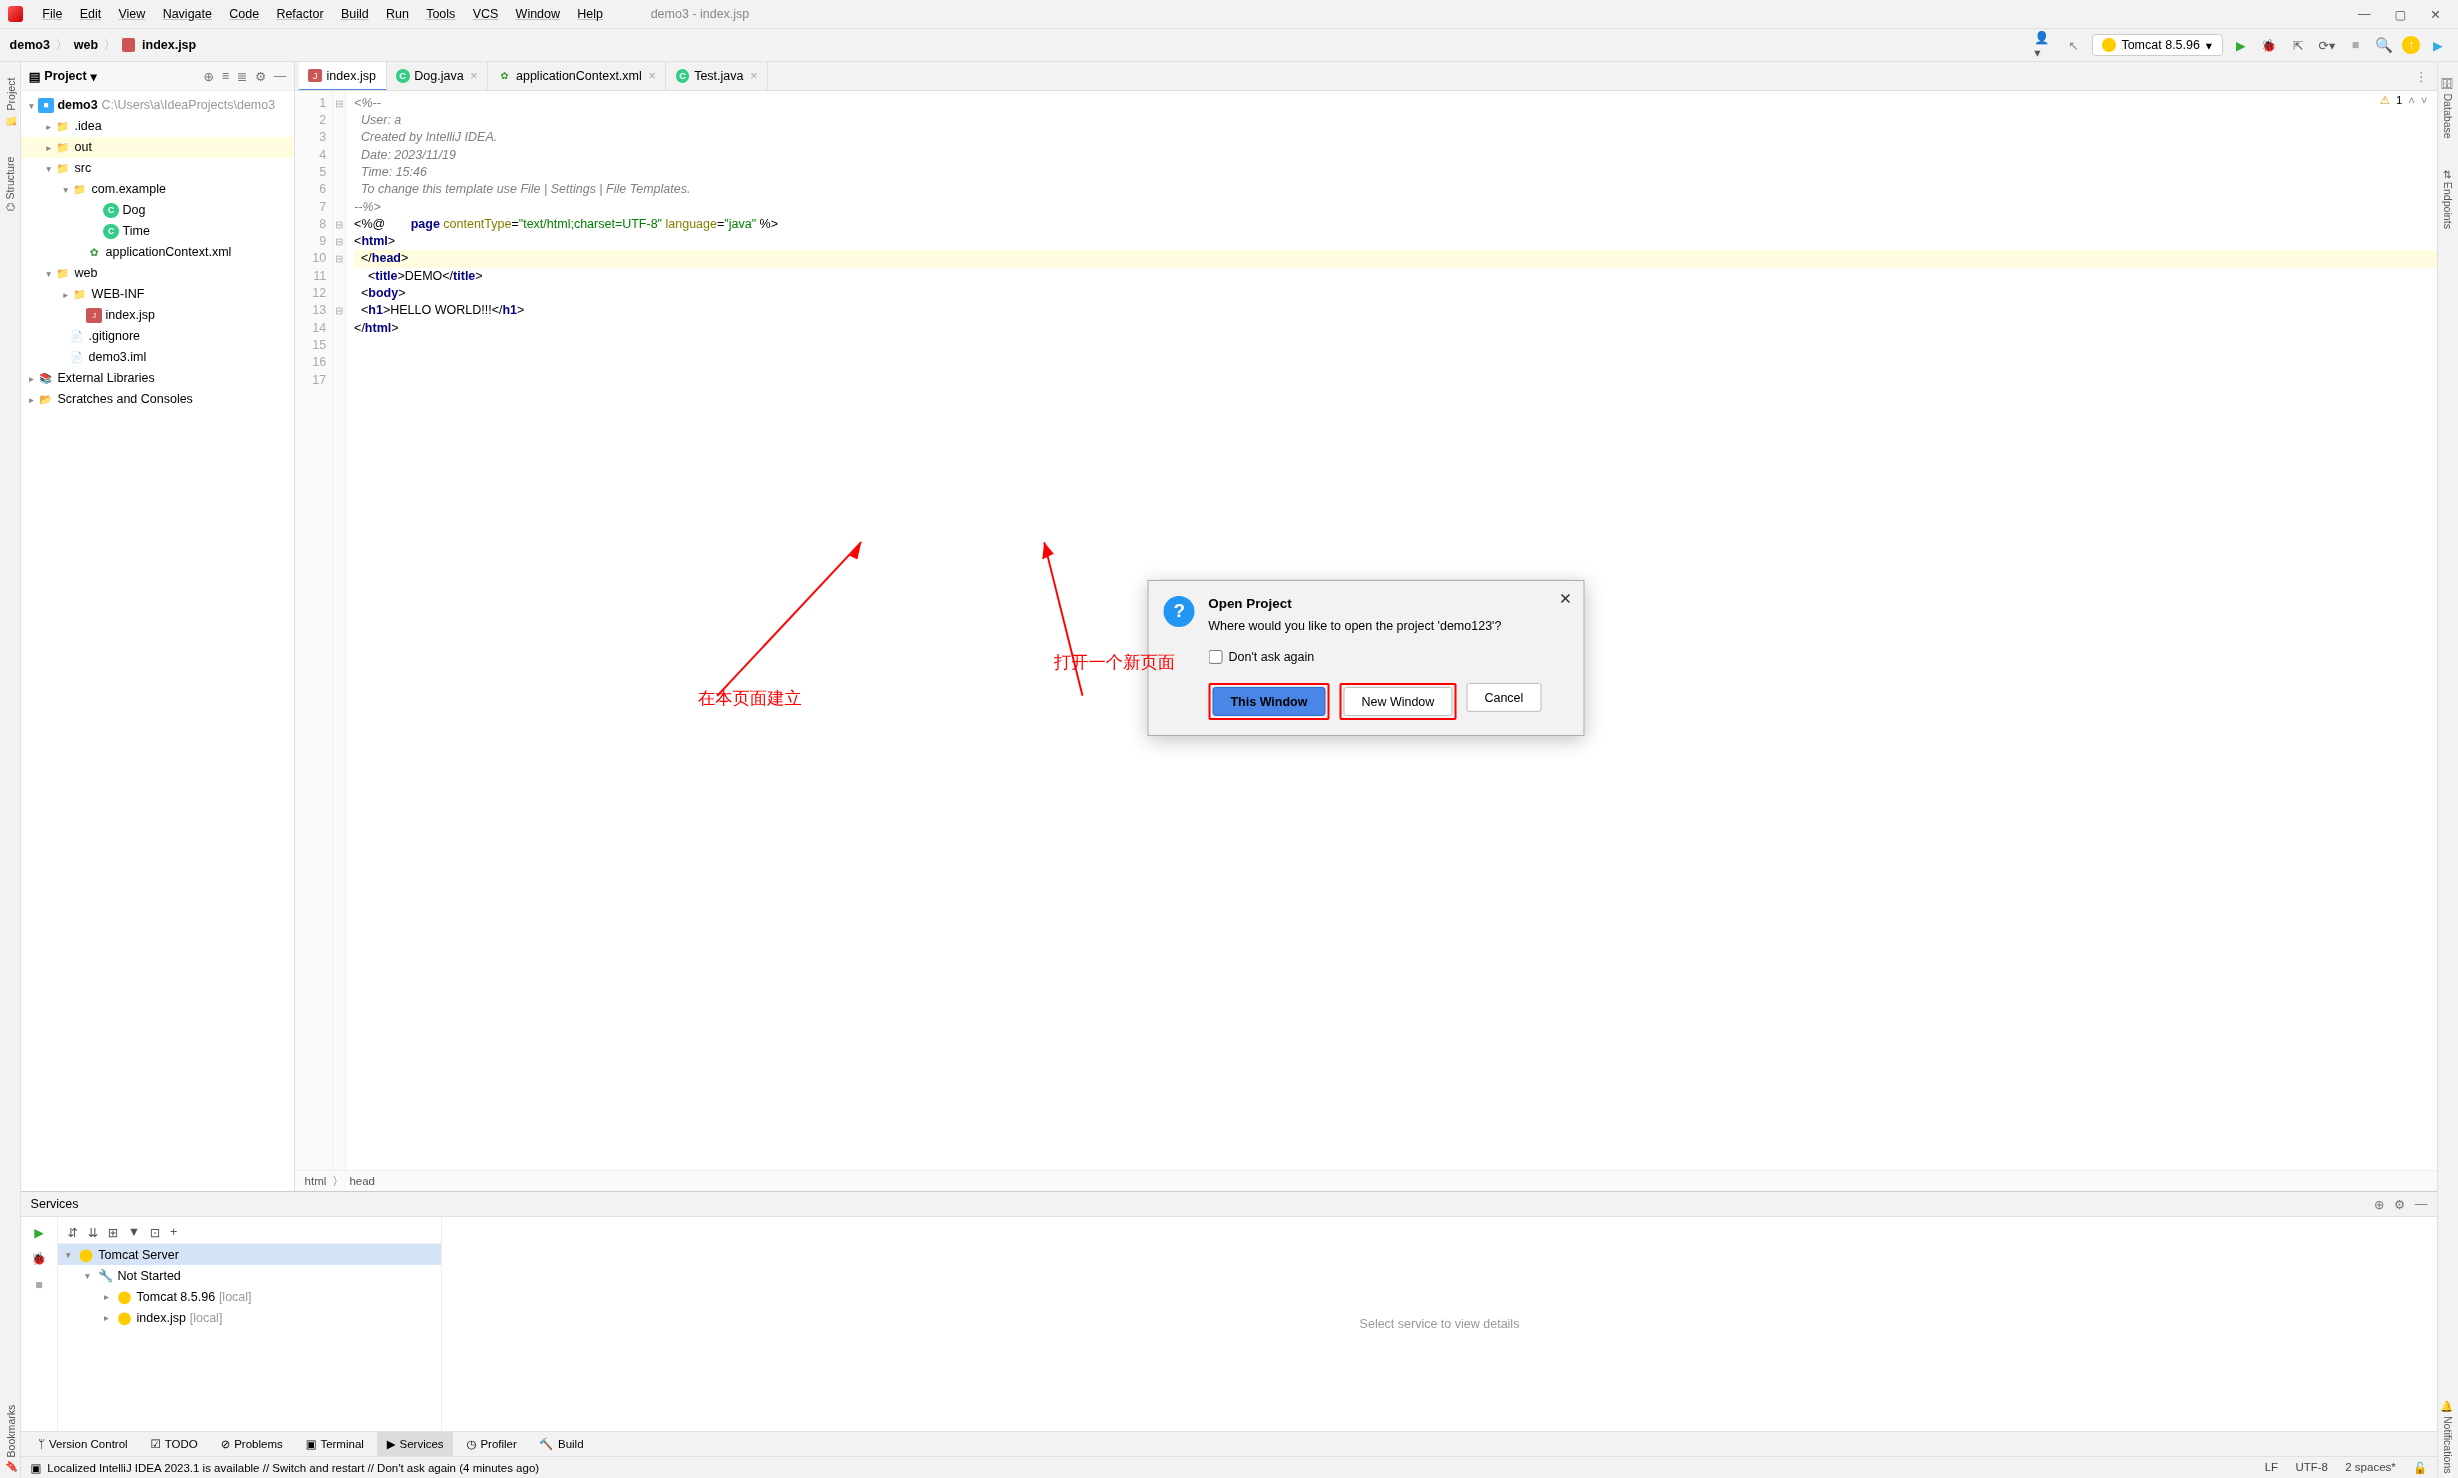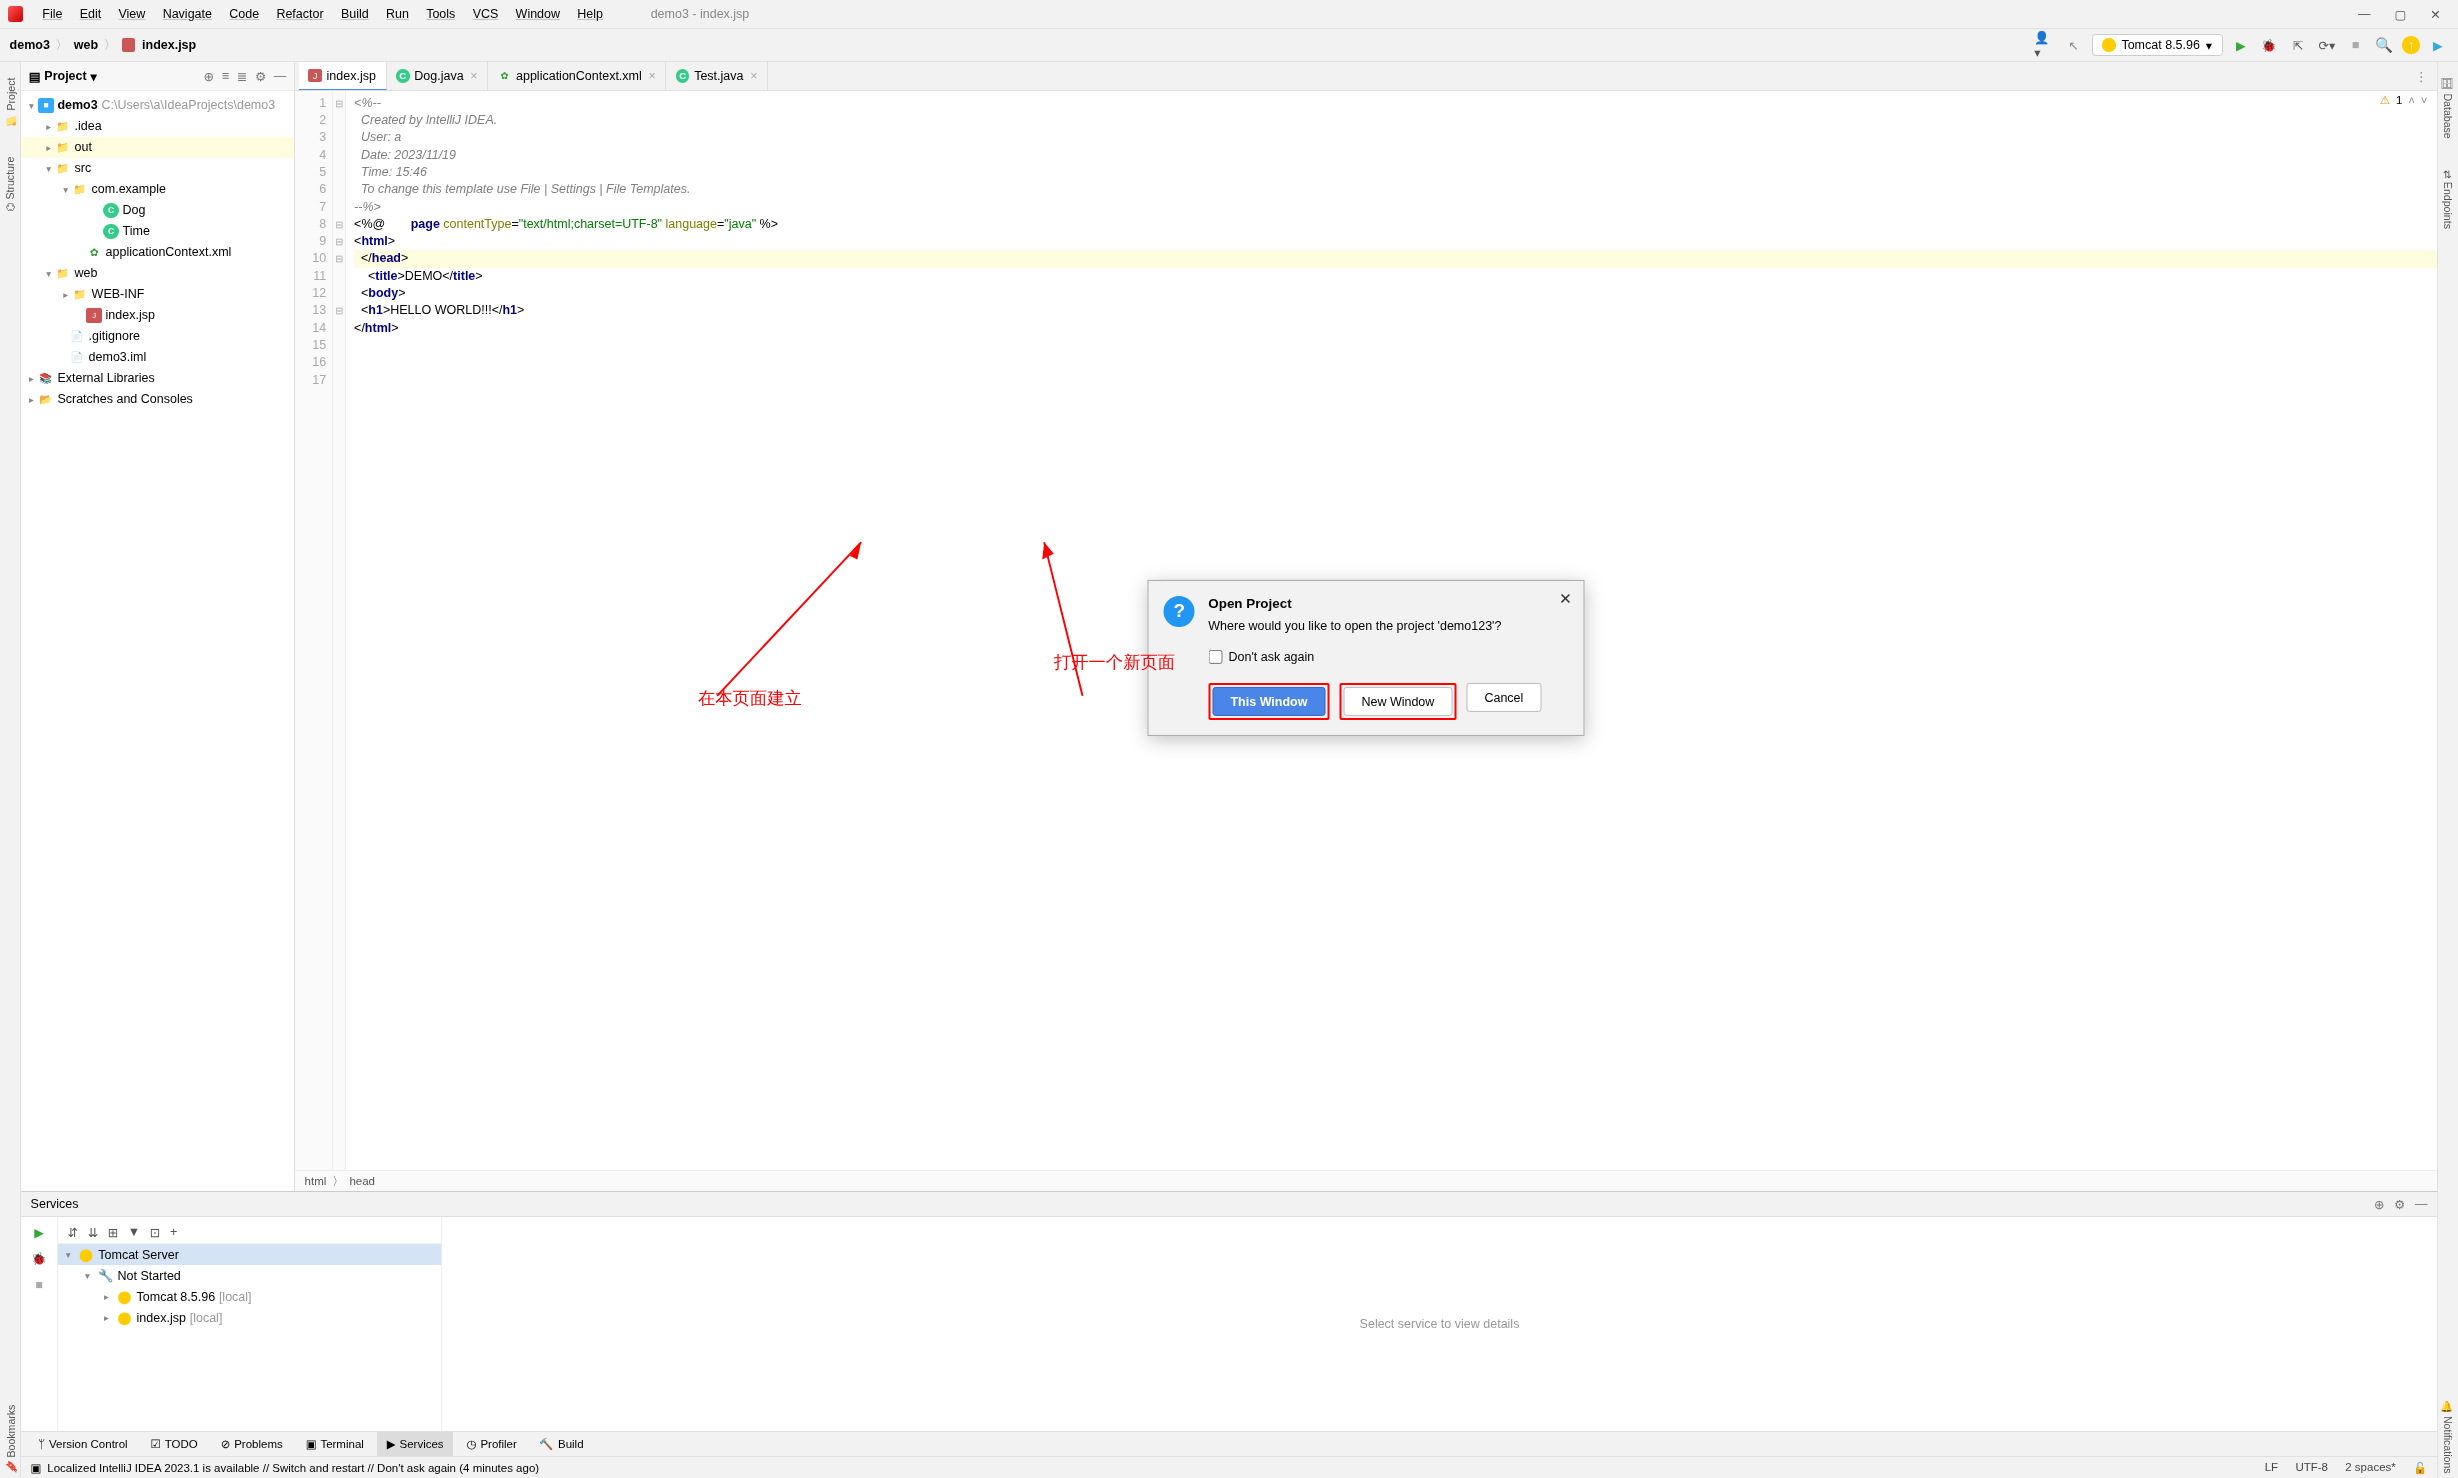--- a/index.html
+++ b/index.html
@@ -126,21 +126,21 @@
 .dialog { width: 437px; background: #f2f2f2; border: 1px solid #aaa; box-shadow: 0 3.8px 19px rgba(0,0,0,0.25); padding: 15.4px; position: relative; }
 .dialog .closebtn { position: absolute; top: 9.6px; right: 11.5px; cursor: pointer; font-size: 15.4px; color: #333; }
 .dialog .row1 { display: flex; gap: 13.4px; }
 .dialog .qicon { width: 31px; height: 31px; border-radius: 50%; background: #2196f3; color: #fff; display: flex; align-items: center; justify-content: center; font-size: 19px; font-weight: bold; flex-shrink: 0; }
 .dialog .title { font-weight: bold; font-size: 13.4px; }
 .dialog .msg { margin-top: 7.7px; }
 .dialog .chk { margin-top: 17.3px; display: flex; align-items: center; gap: 5.8px; }
 .dialog .chk input { width: 14.4px; height: 14.4px; }
 .dialog .buttons { display: flex; gap: 9.6px; margin-top: 19px; justify-content: flex-start; }
 .dialog .buttons button { height: 29px; padding: 0 17.3px; border: 1px solid #bbb; background: #fff; border-radius: 2.9px; cursor: pointer; font-size: 12.5px; }
-.dialog .buttons button.primary { background: #4a86e8; color: #ffffff; border: 1px solid #2b64c4; font-weight: bold; }
+.dialog .buttons button.primary { background: #4a86e8; color: #000000; border: 1px solid #2b64c4; font-weight: bold; }
 .redbox { border: 2.9px solid red; padding: 1.9px; display: inline-block; border-radius: 1.9px; }
 
 
 .anno { position: absolute; pointer-events: none; z-index: 200; }
 .anno svg line { stroke: red; stroke-width: 2; }
 .anno svg polygon { fill: red; }
 .anno-text { color: red; font-size: 17.3px; font-family: "Microsoft YaHei", sans-serif; }
 
 </style>
 </head>
@@ -371,22 +371,22 @@
                 <div></div>
                 <div></div>
                 <div>⊟</div>
                 <div></div>
                 <div></div>
                 <div></div>
                 <div></div>
               </div>
             <div class="codetext" id="codetext">
                 <div class="ln"><span class="cm">&lt;%--</span></div>
+                <div class="ln"><span class="cm">  User: a</span></div>
                 <div class="ln"><span class="cm">  Created by IntelliJ IDEA.</span></div>
-                <div class="ln"><span class="cm">  User: a</span></div>
                 <div class="ln"><span class="cm">  Date: 2023/11/19</span></div>
                 <div class="ln"><span class="cm">  Time: 15:46</span></div>
                 <div class="ln"><span class="cm">  To change this template use File | Settings | File Templates.</span></div>
                 <div class="ln"><span class="cm">--%&gt;</span></div>
                 <div class="ln">&lt;%@ <span class="kw">page</span> <span class="attr">contentType</span>=<span class="str">"text/html;charset=UTF-8"</span> <span class="attr">language</span>=<span class="str">"java"</span> %&gt;</div>
                 <div class="ln">&lt;<span class="tag">html</span>&gt;</div>
                 <div class="ln hl">  &lt;/<span class="tag">head</span>&gt;</div>
                 <div class="ln">    &lt;<span class="tag">title</span>&gt;DEMO&lt;/<span class="tag">title</span>&gt;</div>
                 <div class="ln">  &lt;<span class="tag">body</span>&gt;</div>
                 <div class="ln">  &lt;<span class="tag">h1</span>&gt;HELLO WORLD!!!&lt;/<span class="tag">h1</span>&gt;</div>

